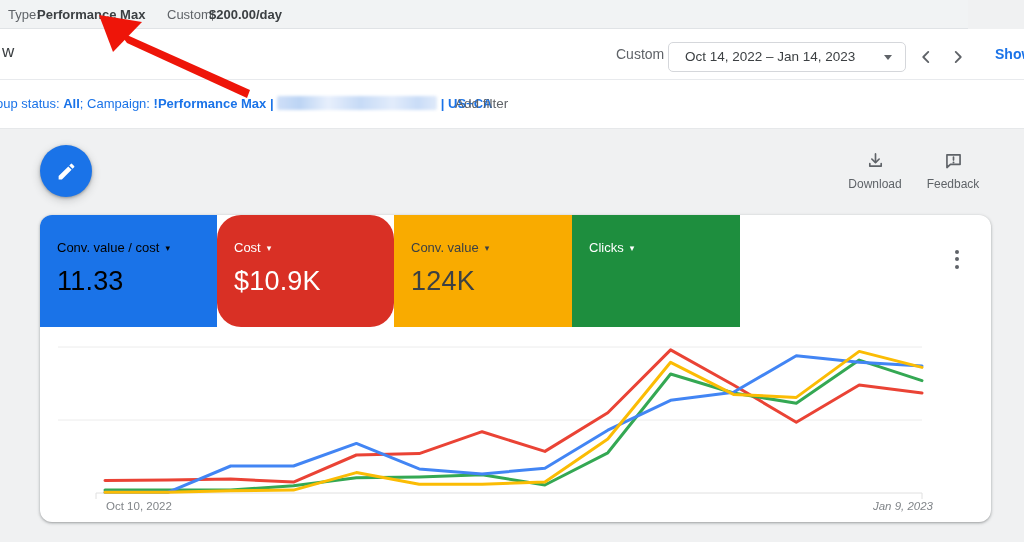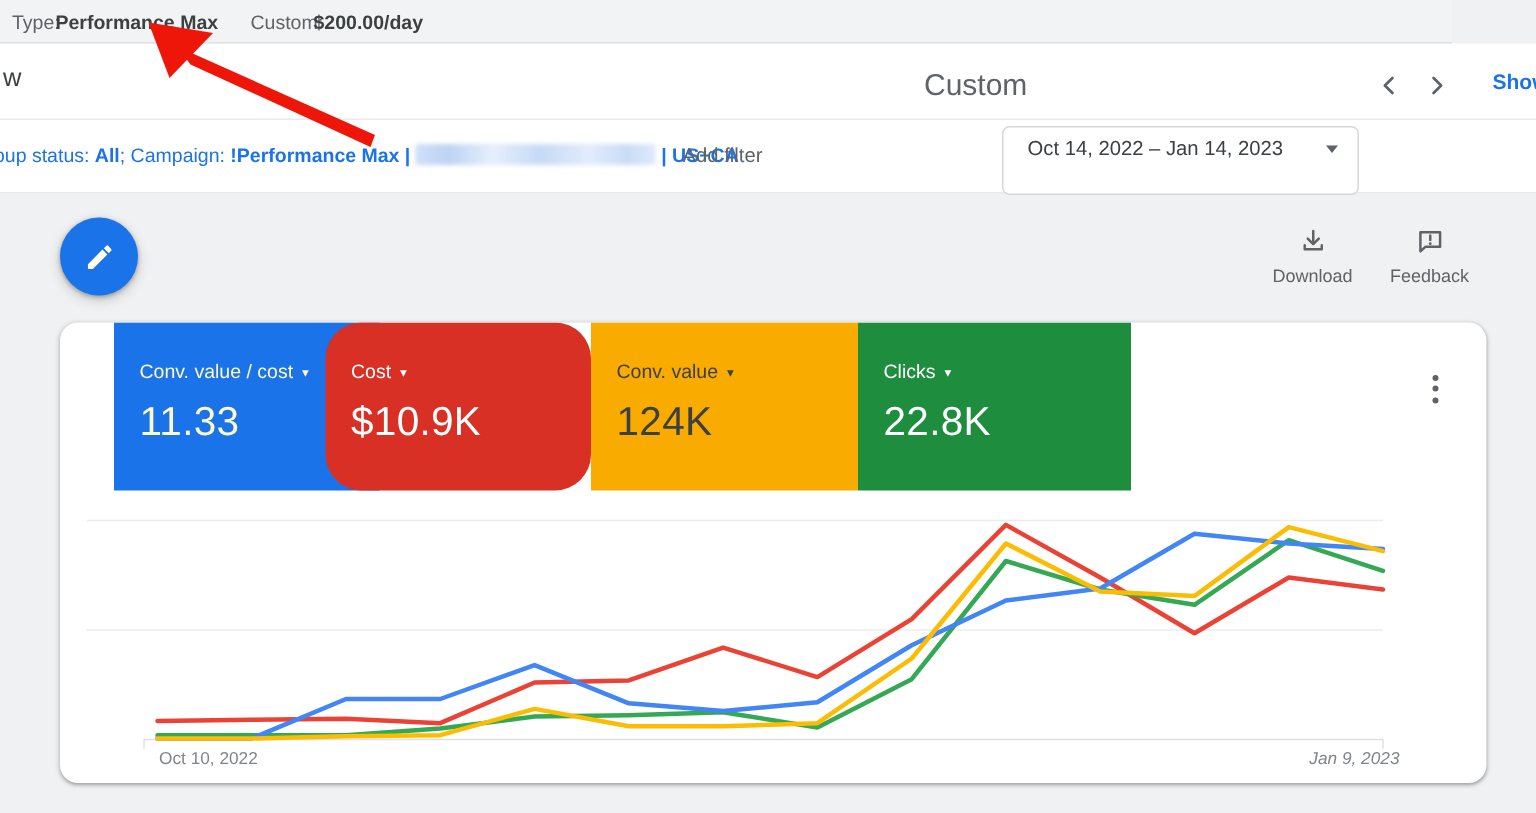--- a/index.html
+++ b/index.html
@@ -15,23 +15,23 @@
   #topbar { left:0; top:0; width:968px; height:29px; background:#f1f3f4;
             border-bottom:1px solid #e0e3e6; z-index:2; }
   #topbar span { position:absolute; top:7px; font-size:13px; white-space:nowrap; }
   .lbl { color:#5f6368; }
   .val { color:#3c4043; font-weight:bold; }
 
   
   #toolbar { left:0; top:29px; width:1024px; height:51px; background:#fff;
              border-bottom:1px solid #e8eaed; z-index:1; }
   #title-frag { left:2px; top:13px; font-size:17px; color:#3c4043; }
-  #range-preset { left:616px; top:17px; font-size:20px; color:#5f6368; }
-  #datebox { left:668px; top:13px; width:238px; height:46px; border:1px solid #d5d7db;
-             border-radius:5px; background:#fff; cursor:pointer;margin-top:42px; }
+  #range-preset { left:616px; top:17px; font-size:14px; color:#5f6368; }
+  #datebox { left:668px; top:13px; width:238px; height:30px; border:1px solid #d5d7db;
+             border-radius:5px; background:#fff; cursor:pointer; }
   #datebox .dtext { position:absolute; left:16px; top:0; line-height:28px; font-size:13.5px; color:#3c4043; white-space:nowrap; }
   .caret-tri { position:absolute; width:0; height:0; border-left:4.5px solid transparent;
                border-right:4.5px solid transparent; border-top:5px solid #5f6368; }
   #datebox .caret-tri { right:13px; top:12px; }
   .chev-btn { width:30px; height:30px; top:13px; display:flex; align-items:center; justify-content:center; cursor:pointer; }
   #chev-left { left:911px; } #chev-right { left:943px; }
   #show-link { left:995px; top:17px; font-size:14px; font-weight:bold; color:#1a73e8; cursor:pointer; white-space:nowrap; }
 
   
   #filterrow { left:0; top:80px; width:1024px; height:49px; background:#fff;
@@ -52,21 +52,21 @@
   .hdr-action .alabel { font-size:12px; margin-top:6px; color:#5f6368; }
   .hdr-action svg { display:block; margin:0 auto; }
 
   
   #card { left:40px; top:215px; width:951px; height:307px; background:#fff; border-radius:12px;
           overflow:hidden; box-shadow:0 1px 2px rgba(60,64,67,.3), 0 1px 3px 1px rgba(60,64,67,.15); }
   .tile { position:absolute; top:0; height:112px; width:177px; padding:25px 0 0 17px; cursor:pointer; }
   .tile .tlabel { font-size:13px; font-weight:500; white-space:nowrap; }
   .tile .tcaret { font-size:9px; margin-left:6px; vertical-align:1px; }
   .tile .tvalue { font-size:27px; margin-top:11px; letter-spacing:.2px; }
-  #tile-0 { left:0; } #tile-1 { left:177px;border-radius:24px; } #tile-2 { left:354px; width:178px; } #tile-3 { left:532px; width:182px; }
+  #tile-0 { left:0; } #tile-1 { left:177px;border-radius:24px; } #tile-2 { left:354px; width:178px; } #tile-3 { left:532px; width:168px; }
 
   #kebab { position:absolute; right:22px; top:27px; width:24px; height:34px; display:flex; flex-direction:column;
            align-items:center; justify-content:center; gap:3.5px; cursor:pointer; }
   #kebab i { width:4px; height:4px; border-radius:50%; background:#5f6368; }
 
   #trend-svg { position:absolute; left:0; top:115px; }
   .axis-label { position:absolute; top:285px; font-size:11.5px; color:#818589; white-space:nowrap; }
   #xlabel-left { left:66px; } #xlabel-right { right:58px;font-style:italic; }
 
   
@@ -133,35 +133,34 @@
   <svg width="21" height="21" viewBox="0 0 24 24">
     <path d="M4.5 5.5 h15 v11 h-11 l-4 3.5 z" fill="none" stroke="#5f6368" stroke-width="1.9" stroke-linejoin="round"></path>
     <line x1="12" y1="8" x2="12" y2="11.5" stroke="#5f6368" stroke-width="1.9" stroke-linecap="round"></line>
     <circle cx="12" cy="14.2" r="1.1" fill="#5f6368"></circle>
   </svg>
   <div class="alabel">Feedback</div>
 </div>
 
 <div class="abs" id="card">
 
-  <div class="tile" id="tile-0" style="background: rgb(26, 115, 232); color: #fef9c3; margin-left: 36px;">
+  <div class="tile" id="tile-0" style="background: rgb(26, 115, 232); color: #000000;">
     <div class="tlabel"><span>Conv. value / cost</span><span class="tcaret">▾</span></div>
     <div class="tvalue">11.33</div>
   </div>
   <div class="tile" id="tile-1" style="background: rgb(217, 48, 37); color: rgb(255, 255, 255);">
     <div class="tlabel"><span>Cost</span><span class="tcaret">▾</span></div>
     <div class="tvalue">$10.9K</div>
   </div>
   <div class="tile" id="tile-2" style="background: rgb(249, 171, 0); color: rgb(60, 64, 67);">
     <div class="tlabel"><span>Conv. value</span><span class="tcaret">▾</span></div>
     <div class="tvalue">124K</div>
   </div>
   <div class="tile" id="tile-3" style="background: rgb(30, 142, 62); color: rgb(255, 255, 255);">
     <div class="tlabel"><span>Clicks</span><span class="tcaret">▾</span></div>
-    <div class="tvalue">22.8K</div>
   </div>
 
   <div id="kebab">
     <i></i>
       <i></i>
       <i></i>
   </div>
 
   <svg id="trend-svg" width="951" height="192" viewBox="0 0 951 192">
     <line x1="18" y1="17" x2="882" y2="17" stroke="#ececec" stroke-width="1"></line>

